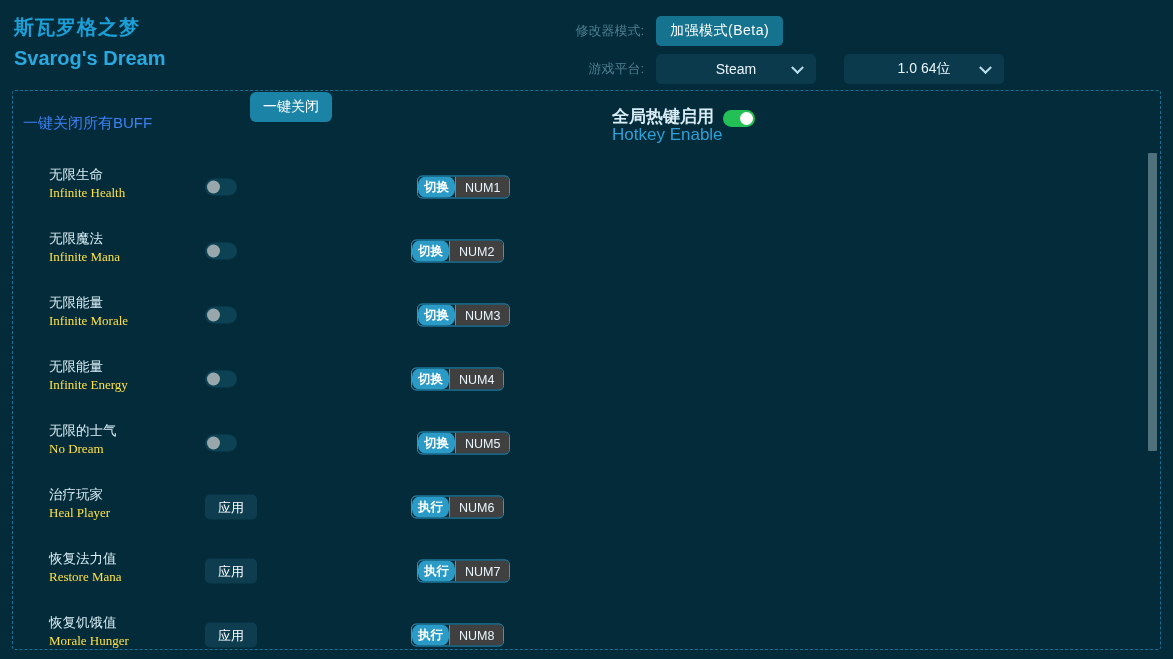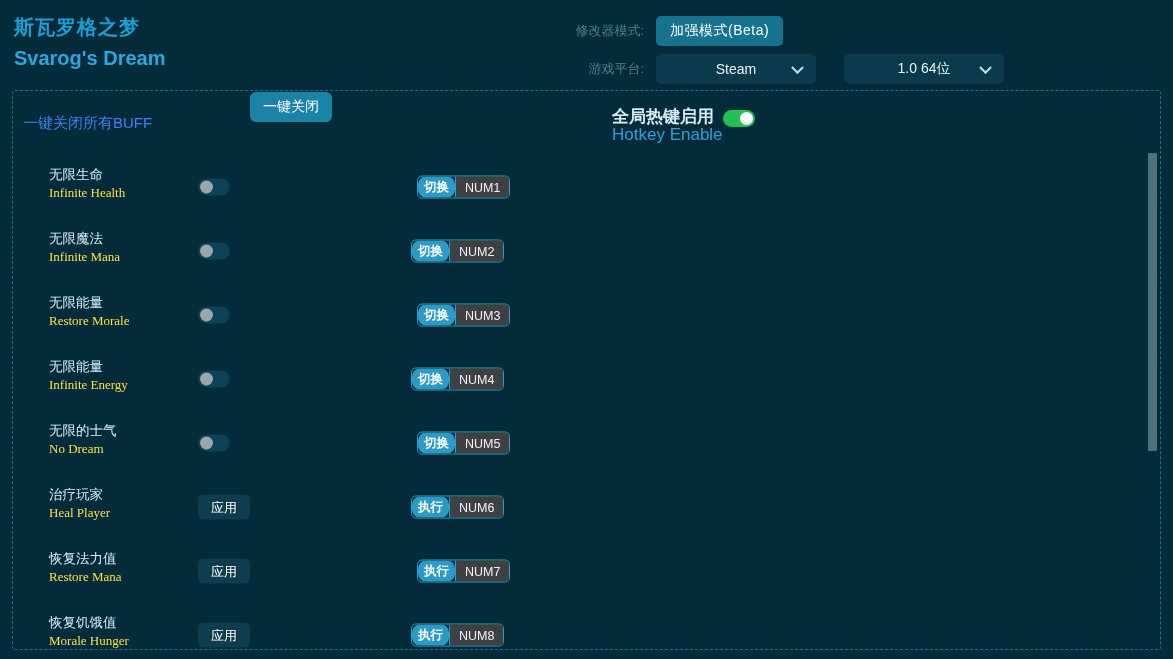--- a/index.html
+++ b/index.html
@@ -161,21 +161,21 @@
     width: 574.5px;
     height: 64px;
     margin-bottom: 0;
   }
   .row-label { position: absolute; left: 36px; top: 11px; font-family: Liberation Serif, serif; }
   .row-cn { font-size: 13.5px; color: #d9eef6; line-height: 18px; white-space: nowrap; }
   .row-en { font-size: 13px; color: #fde047; line-height: 18px; white-space: nowrap; }
 
   .row-ctrl {
     position: absolute;
-    left: 185px; top: 50%;
+    left: 192px; top: 50%;
     transform: translateY(-50%);
     display: flex; align-items: center; justify-content: flex-end;
   }
   .row .switch { position: relative; top: 0; left: 0; }
 
   .apply-btn {
     background: #0d3d4f;
     color: #ffffff;
     border: none; border-radius: 5px;
     height: 25px; padding: 0 13px;
@@ -303,21 +303,21 @@
               </div>
             </div>
             <div class="hk-group right-col">
               <span class="hk-act">切换</span>
               <span class="hk-key">NUM2</span>
             </div>
           </div>
           <div class="row">
             <div class="row-label">
               <div class="row-cn">无限能量</div>
-              <div class="row-en">Restore Morale</div>
+              <div class="row-en">Infinite Morale</div>
             </div>
             <div class="row-ctrl">
               <div class="switch">
                 <span class="knob"></span>
               </div>
             </div>
             <div class="hk-group left-col">
               <span class="hk-act">切换</span>
               <span class="hk-key">NUM3</span>
             </div>

